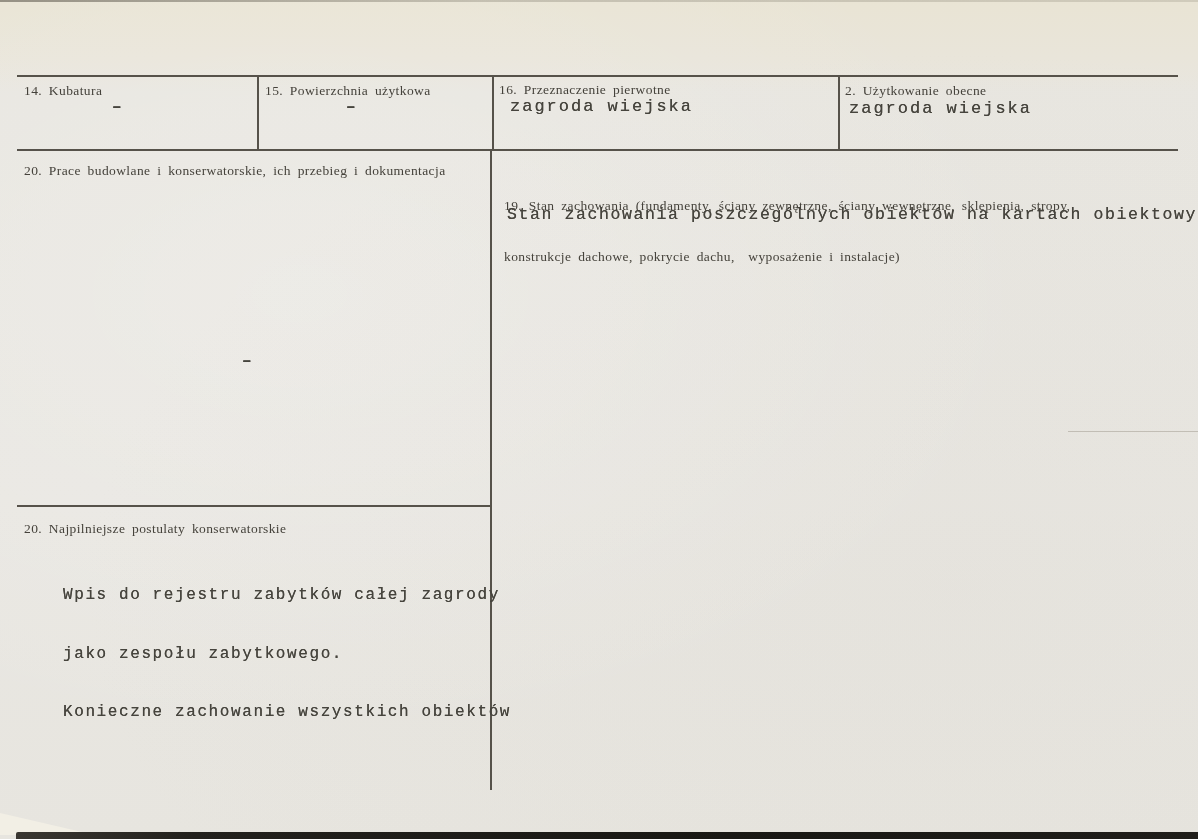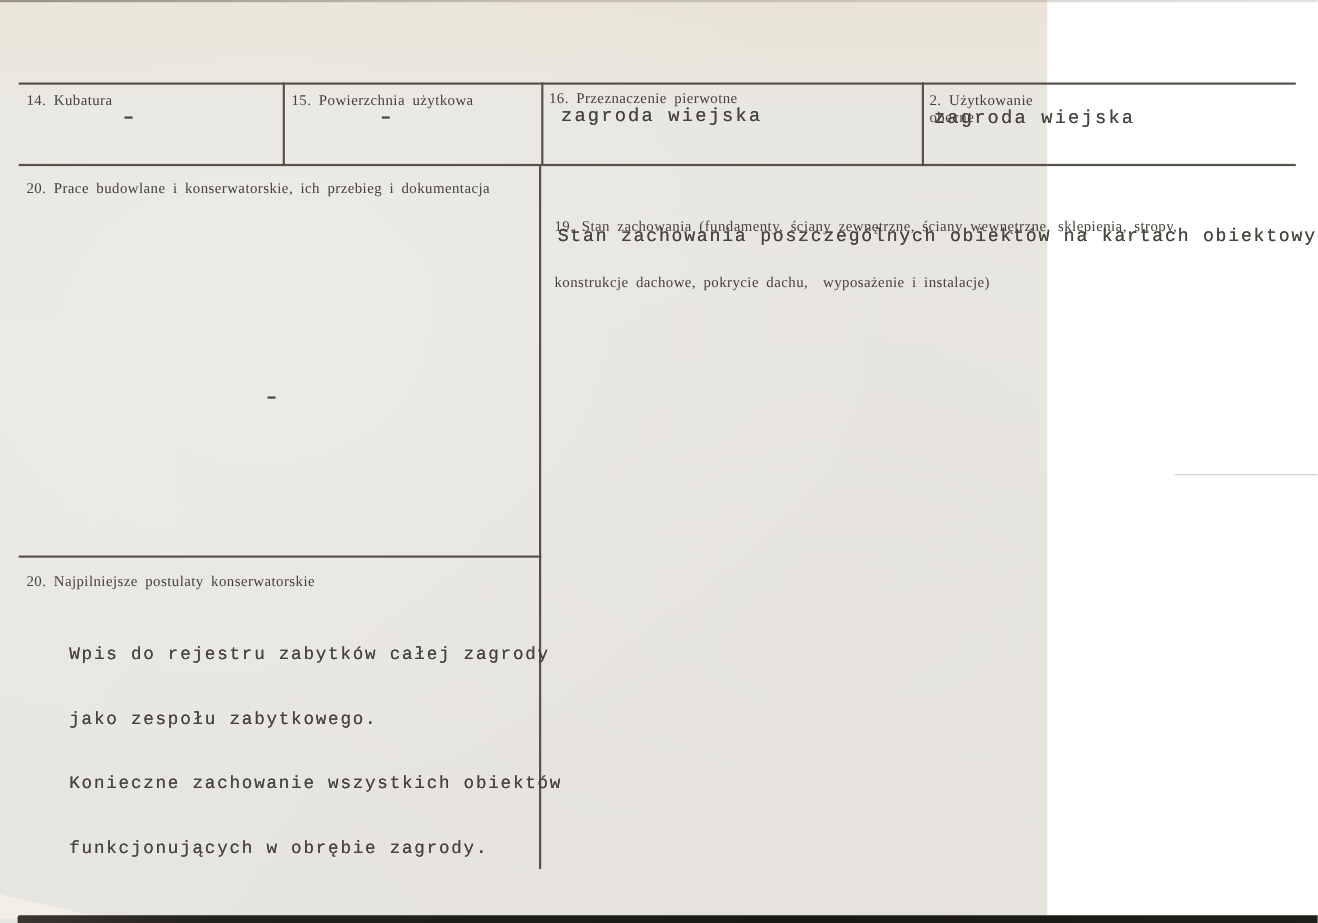--- a/index.html
+++ b/index.html
@@ -4,21 +4,21 @@
 <style>
   html, body { margin: 0; padding: 0; }
   body {
     width: 1198px; height: 839px;
     overflow: hidden;
     position: relative;
     font-family: "Liberation Serif", serif;
   }
   .page {
     position: absolute; left: 0; top: 0;
-    width: 952px; height: 839px;
+    width: 1198px; height: 839px;
     background:
       radial-gradient(ellipse at 25% 35%, rgba(255,255,255,0.20), transparent 60%),
       radial-gradient(ellipse at 80% 70%, rgba(210,206,196,0.15), transparent 65%),
       linear-gradient(180deg, #e9e4d4 0%, #e9e5da 7%, #e8e6e0 11%, #e9e7e2 60%, #e7e5df 100%);
   }
   .top-edge {
     position: absolute; left: 0; top: 0; width: 1198px; height: 2px;
     background: linear-gradient(90deg, rgba(80,75,65,0.55), rgba(110,105,92,0.30) 40%, rgba(120,115,100,0.22));
   }
   .corner-fold {
@@ -102,20 +102,19 @@
     <div>19. Stan zachowania (fundamenty, ściany zewnętrzne, ściany wewnętrzne, sklepienia, stropy,</div>
     <div>konstrukcje dachowe, pokrycie dachu,  wyposażenie i instalacje)</div>
   </div>
   <div class="typed" style="left:507px; top:205px; font-size:16.5px;">Stan zachowania poszczególnych obiektów na kartach obiektowych.</div>
 
   <div class="label" style="left:24px; top:521px;">20. Najpilniejsze postulaty konserwatorskie</div>
   <div class="typed typed-block" style="left:63px; top:547px;">
     <div>Wpis do rejestru zabytków całej zagrody</div>
     <div>jako zespołu zabytkowego.</div>
     <div>Konieczne zachowanie wszystkich obiektów</div>
-    <div>funkcjonujących w obrębie zagrody.</div>
   </div>
 
   <div class="crease"></div>
   <div class="corner-fold"></div>
   <div class="bottom-bar"></div>
 
 </div>
 
 </body></html>

